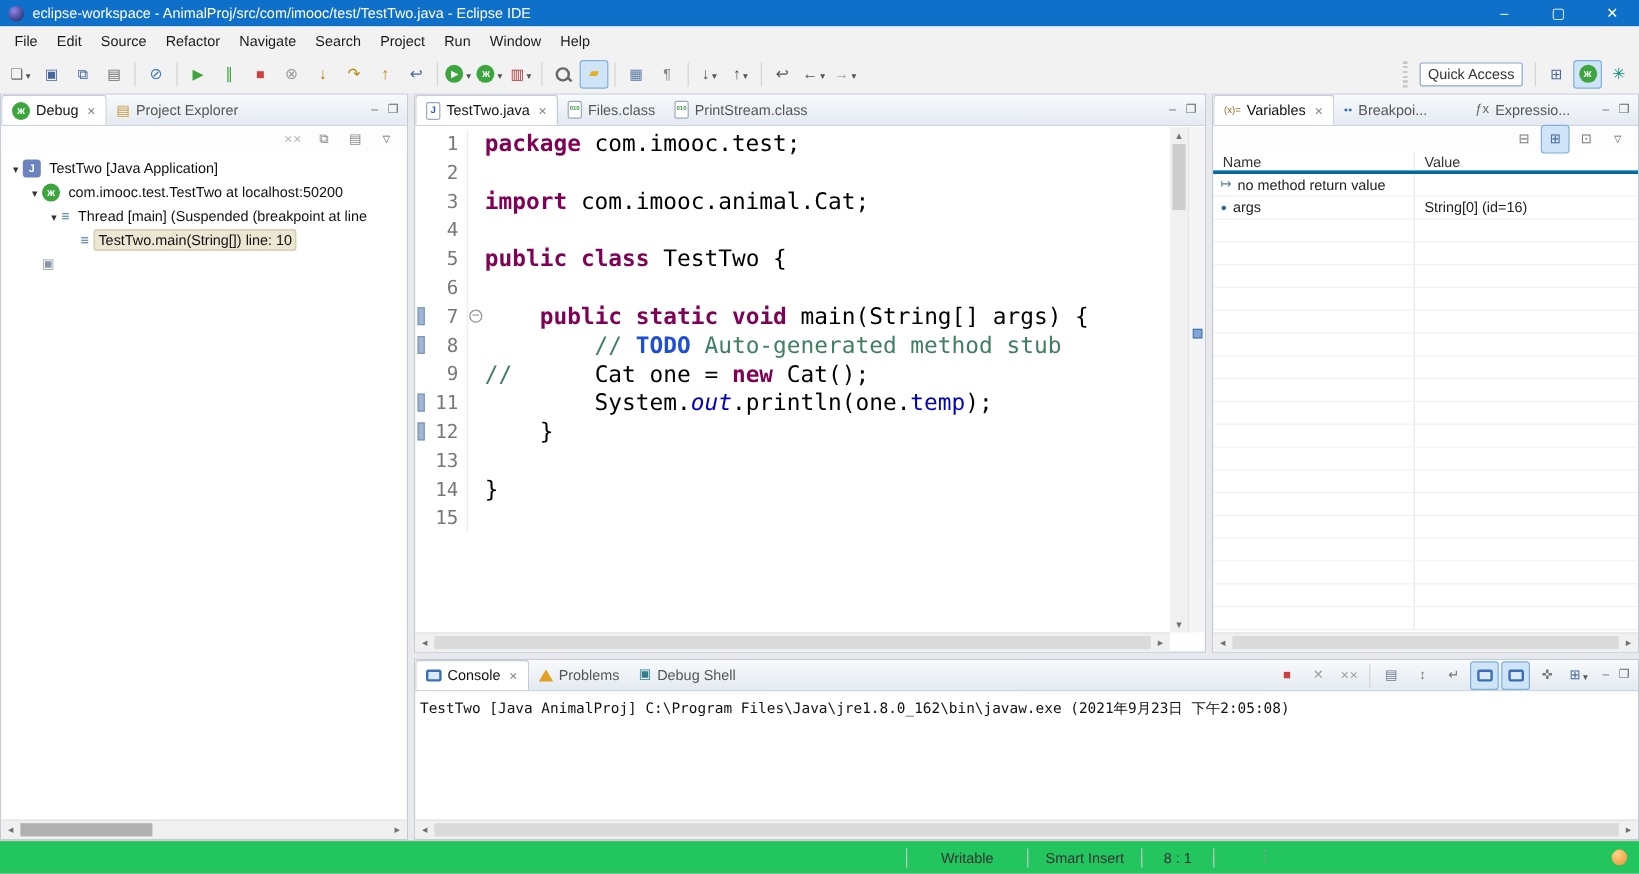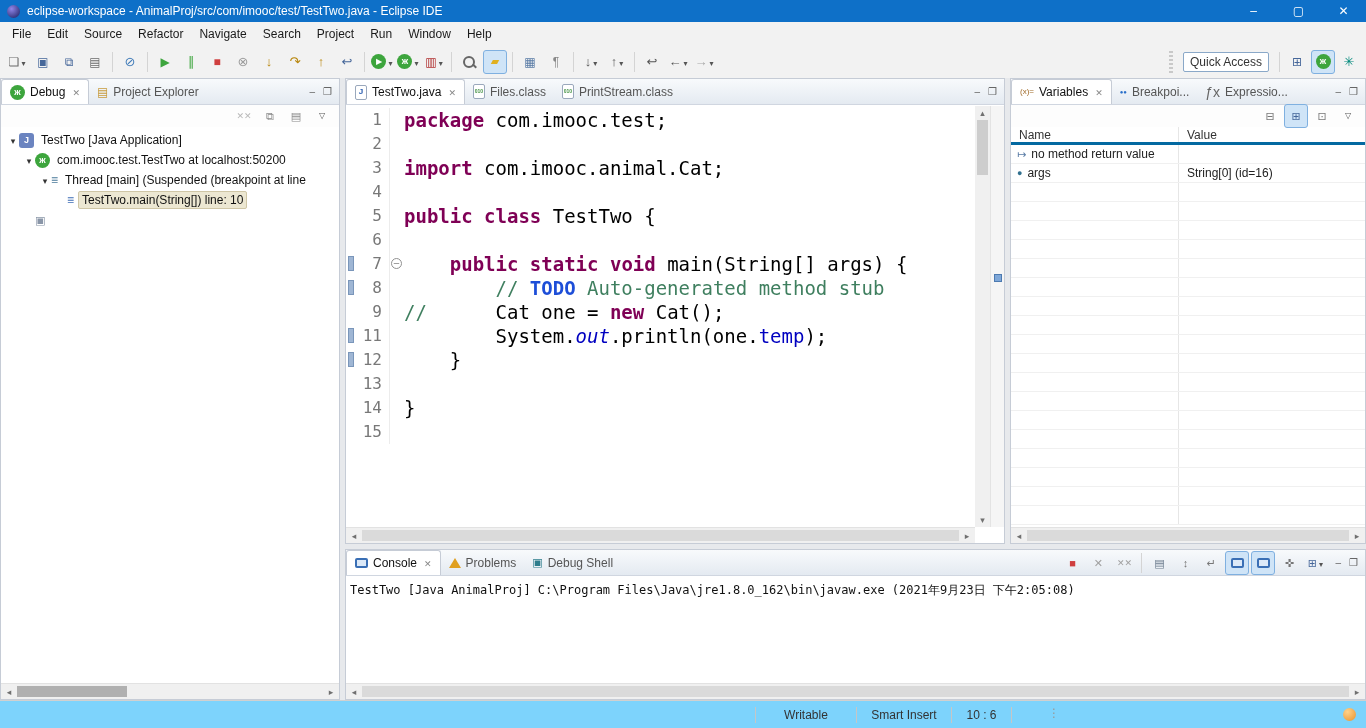--- a/index.html
+++ b/index.html
@@ -112,21 +112,21 @@
 .vrow .vc.name{border-right:1px solid #e6e6e6;display:flex;align-items:center;gap:5px;padding-left:6px;overflow:hidden;white-space:nowrap}
 .vrow .vc.value{white-space:nowrap;overflow:hidden}
 
 
 #console-panel{left:345px;top:549px;width:1021px;height:151px}
 #con-icons{margin-left:auto;display:flex;align-items:center}
 .conbody{position:absolute;left:0;top:27px;right:0;bottom:16px;padding:5px 4px;overflow:hidden}
 .conline{font-family:"DejaVu Sans Mono","Liberation Mono",monospace;font-size:12px;color:#111;white-space:nowrap}
 
 
-.statusbar{position:absolute;left:0;top:700px;width:1366px;height:28px;background:#7dd3fc;border-top:1px solid #d0d0d0}
+.statusbar{position:absolute;left:0;top:700px;width:1366px;height:28px;background:#22c55e;border-top:1px solid #d0d0d0}
 .sbcell{position:absolute;top:4px;height:20px;display:flex;align-items:center;justify-content:center;color:#333}
 .sbsep{position:absolute;top:6px;width:1px;height:16px;background:#c6c6c6}
 .sbgrip{position:absolute;top:5px;color:#999}
 .sbgrip::before{content:"⋮"}
 .sbicon{position:absolute;right:10px;top:7px;width:13px;height:13px;border-radius:50%;background:radial-gradient(circle at 35% 30%,#ffd28a,#e8912d)}
 </style>
 </head>
 <body>
 
 <div class="titlebar">
@@ -466,21 +466,21 @@
       <div class="tab active">
         <span class="gicon tabicon" style="color: rgb(160, 106, 40); font-size: 8px;">(x)=</span>
         <span class="tlab">Variables</span>
         <span class="x"></span>
       </div>
       <div class="tab">
         <span class="gicon tabicon" style="color: rgb(42, 111, 201); font-size: 6px;">●●</span>
         <span class="tlab">Breakpoi...</span>
       </div>
       <div class="tab">
-        <span class="gicon tabicon" style="color: rgb(102, 102, 102); font-size: 14px;">ƒx</span>
+        <span class="gicon tabicon" style="color: rgb(102, 102, 102); font-size: 11px; margin-left: 24px;">ƒx</span>
         <span class="tlab">Expressio...</span>
       </div>
       <span class="minmax">
         <span class="mm min"></span>
         <span class="mm max"></span>
       </span>
     </div>
   <div class="vtb" id="var-vtb">
       <span class="tbi">
         <span class="gicon" style="color: rgb(119, 119, 119); font-size: 11px;">⊟</span>
@@ -663,17 +663,17 @@
     <span class="harr r"></span>
   </div>
 </div>
 
 <div class="statusbar">
   <div class="sbsep" style="left:755px"></div>
   <div class="sbcell" style="left:757px;width:98px">Writable</div>
   <div class="sbsep" style="left:856px"></div>
   <div class="sbcell" style="left:858px;width:92px">Smart Insert</div>
   <div class="sbsep" style="left:951px"></div>
-  <div class="sbcell" style="left:953px;width:57px">10 : 6</div>
+  <div class="sbcell" style="left:953px;width:57px">8 : 1</div>
   <div class="sbsep" style="left:1011px"></div>
   <div class="sbgrip" style="left:1048px"></div>
   <div class="sbicon"></div>
 </div>
 
 </body></html>

